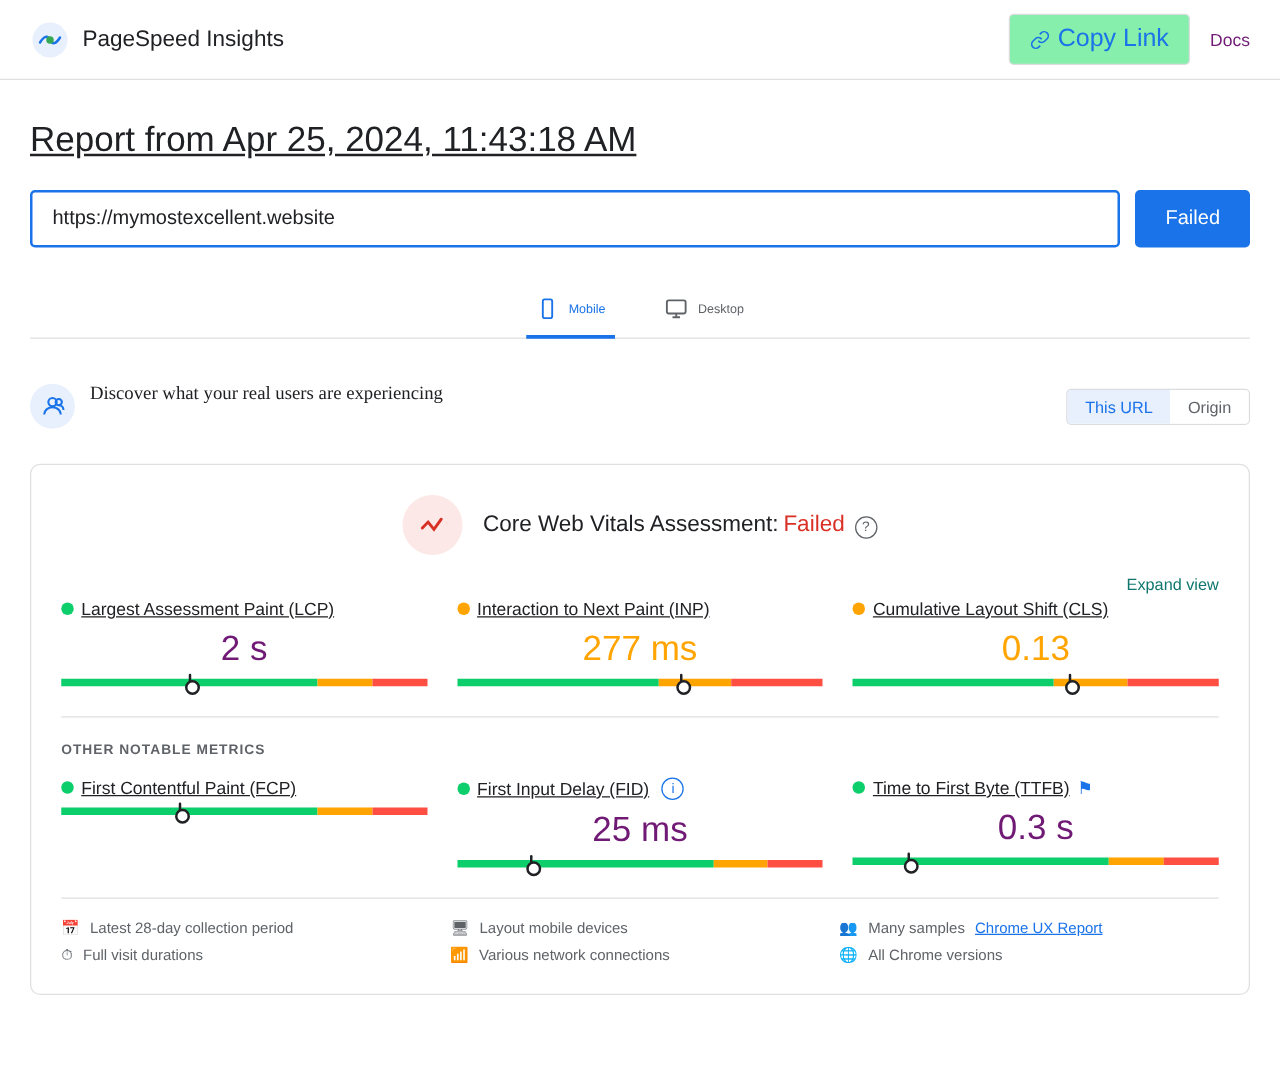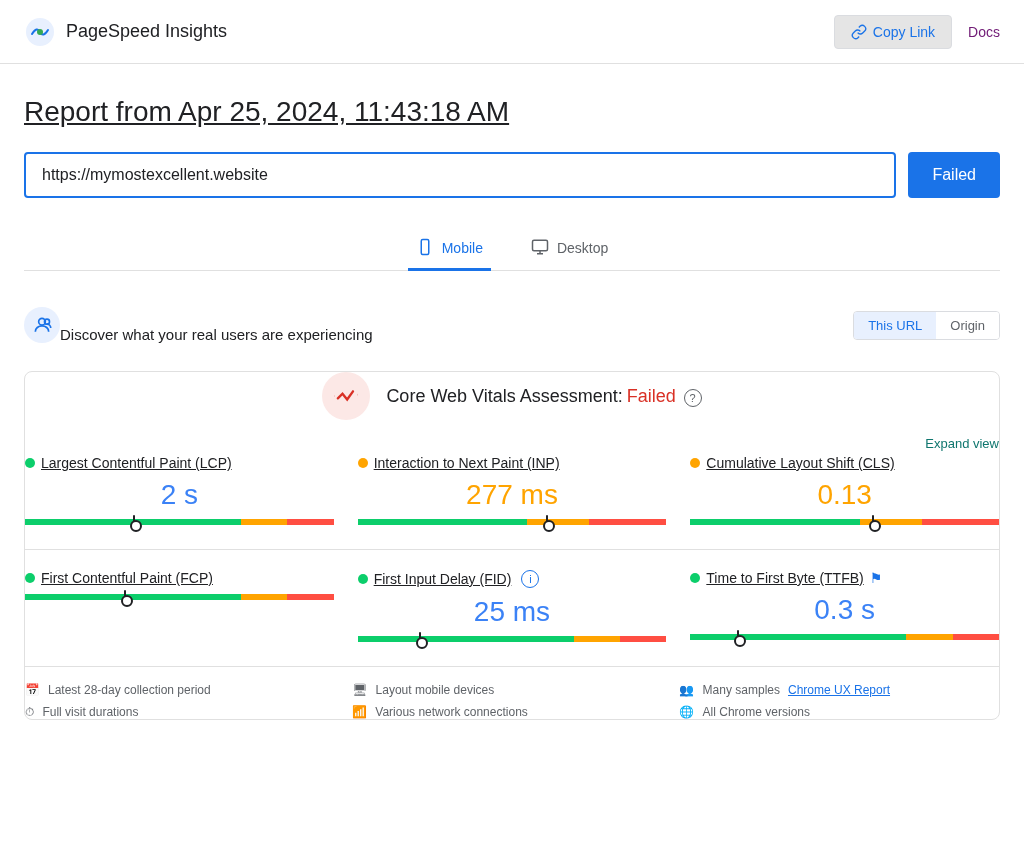--- a/index.html
+++ b/index.html
@@ -33,23 +33,23 @@
       align-items: center;
       gap: 16px;
     }
     .copy-link-btn {
       display: flex;
       align-items: center;
       gap: 6px;
       padding: 8px 16px;
       border: 1px solid #dadce0;
       border-radius: 4px;
-      background: #e5e5e5;
+      background: #86efac;
       color: #1a73e8;
-      font-size: 14px;
+      font-size: 20px;
       cursor: pointer;
     }
     .docs-link {
       color: #701a75;
       font-size: 14px;
       text-decoration: none;
       cursor: pointer;
     }
 
     
@@ -96,45 +96,47 @@
     
     .tabs {
       display: flex;
       justify-content: center;
       gap: 32px;
       margin-bottom: 24px;
       border-bottom: 1px solid #e0e0e0;
     }
     .tab {
       display: flex;
-      align-items: flex-end;
+      align-items: center;
       gap: 8px;
       padding: 12px 8px;
-      font-size: 14px;
+      font-size: 10px;
       color: #5f6368;
       cursor: pointer;
       border-bottom: 3px solid transparent;
       margin-bottom: -1px;
     }
     .tab.active {
       color: #1a73e8;
       border-bottom: 3px solid #1a73e8;
     }
 
     
     .discovery-bar {
       display: flex;
       align-items: center;
       justify-content: space-between;
       padding: 12px 0;
       margin-bottom: 16px;
     }
     .discovery-left {
       display: flex;
-      align-items: flex-end;
+      align-items: flex-start;
+      gap: 12px;
+      font-family: Liberation Serif, serif;
     }
     .discovery-icon {
       width: 36px;
       height: 36px;
       background: #e8f0fe;
       border-radius: 50%;
       display: flex;
       align-items: center;
       justify-content: center;
       color: #1a73e8;
@@ -161,20 +163,21 @@
     .url-toggle-btn.active {
       background: #e8f0fe;
       color: #1a73e8;
       font-weight: 500;
     }
 
     
     .card {
       border: 1px solid #e0e0e0;
       border-radius: 8px;
+      padding: 24px;
       margin-bottom: 16px;
     }
 
     
     .cwv-header {
       display: flex;
       align-items: center;
       justify-content: center;
       gap: 16px;
       margin-bottom: 16px;
@@ -244,21 +247,21 @@
       flex-shrink: 0;
     }
     .dot-green { background: #0cce6b; }
     .dot-orange { background: #ffa400; }
     .metric-value {
       font-size: 28px;
       font-weight: 400;
       text-align: center;
       margin-bottom: 8px;
     }
-    .value-green { color: #3b82f6; }
+    .value-green { color: #701a75; }
     .value-orange { color: #ffa400; }
 
     
     .progress-bar-container {
       position: relative;
       margin-top: 4px;
     }
     .progress-bar {
       display: flex;
       height: 6px;
@@ -415,21 +418,21 @@
       </div>
     </div>
 
     <div class="expand-view">Expand view</div>
 
     <div class="metrics-grid">
 
       <div class="metric-item">
         <div class="metric-label">
           <div class="dot dot-green"></div>
-          <a>Largest Contentful Paint (LCP)</a>
+          <a>Largest Assessment Paint (LCP)</a>
         </div>
         <div class="metric-value value-green">2 s</div>
         <div class="progress-bar-container">
           <div class="progress-bar">
             <div class="bar-segment bar-green" style="width:70%"></div>
             <div class="bar-segment bar-orange" style="width:15%"></div>
             <div class="bar-segment bar-red" style="width:15%"></div>
             <div class="bar-marker" style="left:35%"></div>
           </div>
         </div>
@@ -463,20 +466,21 @@
             <div class="bar-segment bar-orange" style="width:20%"></div>
             <div class="bar-segment bar-red" style="width:25%"></div>
             <div class="bar-marker" style="left:59%"></div>
           </div>
         </div>
       </div>
     </div>
 
     <hr class="section-divider">
 
+    <div class="other-metrics-label">OTHER NOTABLE METRICS</div>
 
     <div class="metrics-grid">
 
       <div class="metric-item">
         <div class="metric-label">
           <div class="dot dot-green"></div>
           <a>First Contentful Paint (FCP)</a>
         </div>
         <div class="progress-bar-container">
           <div class="progress-bar">

